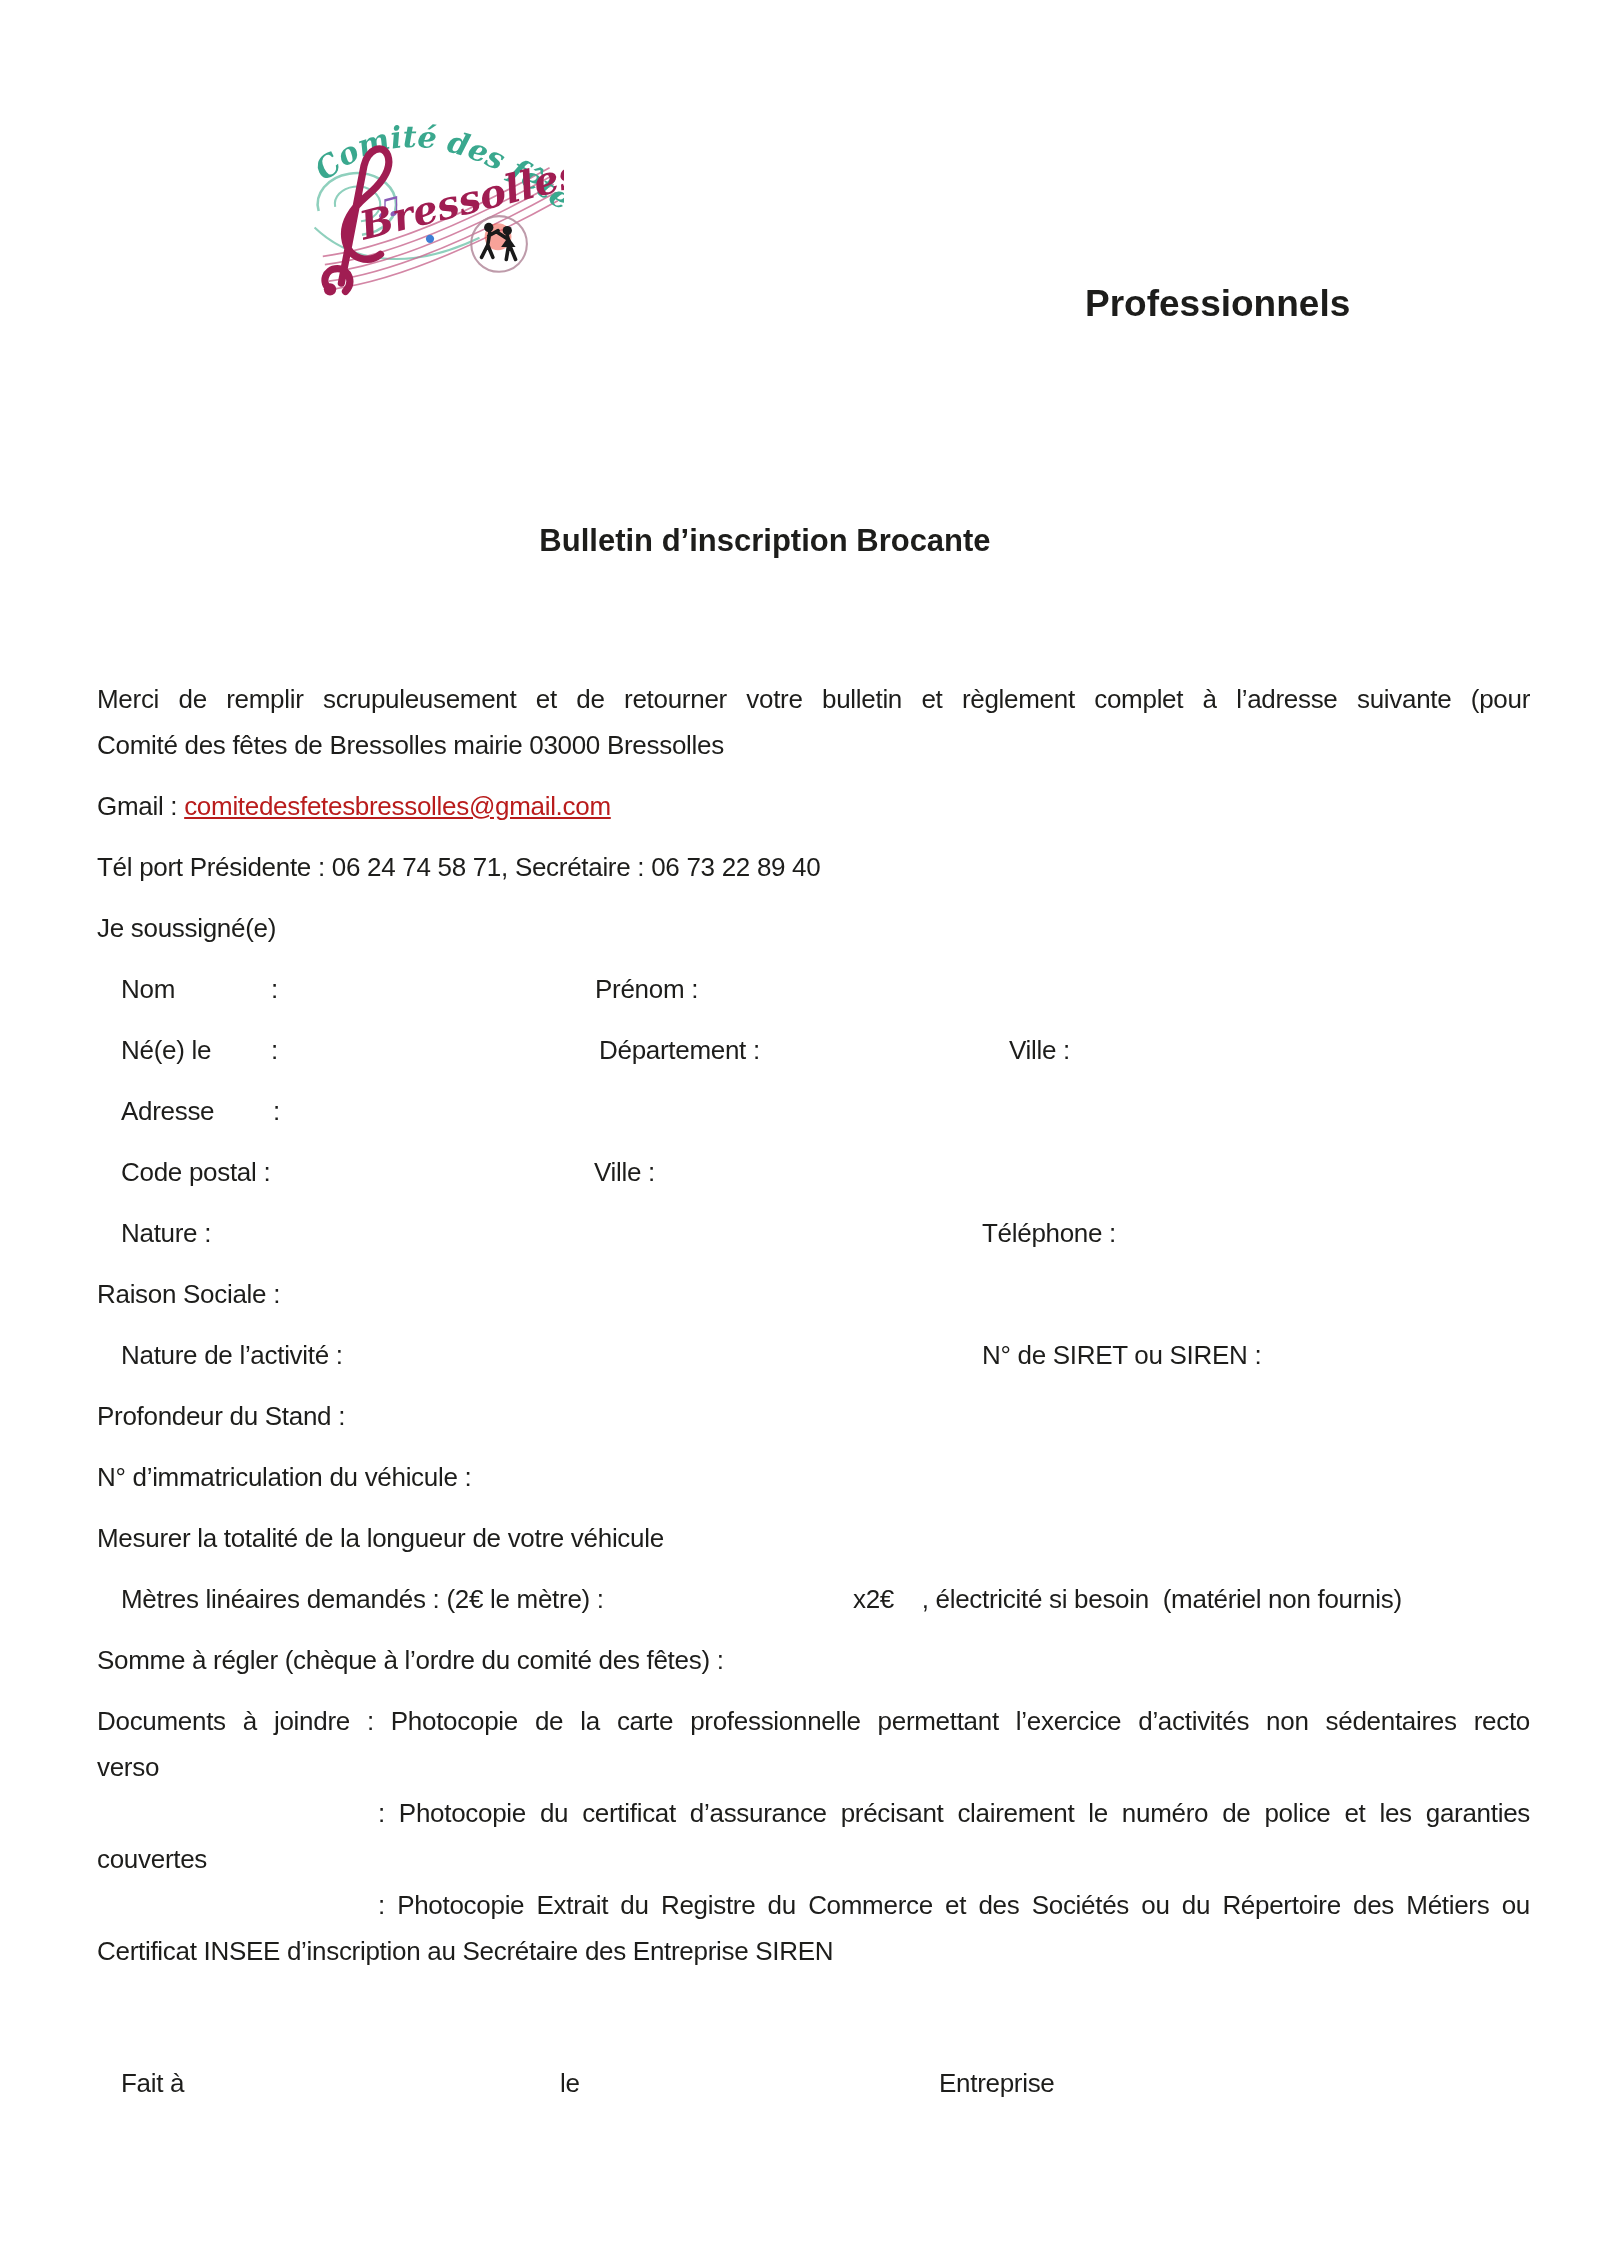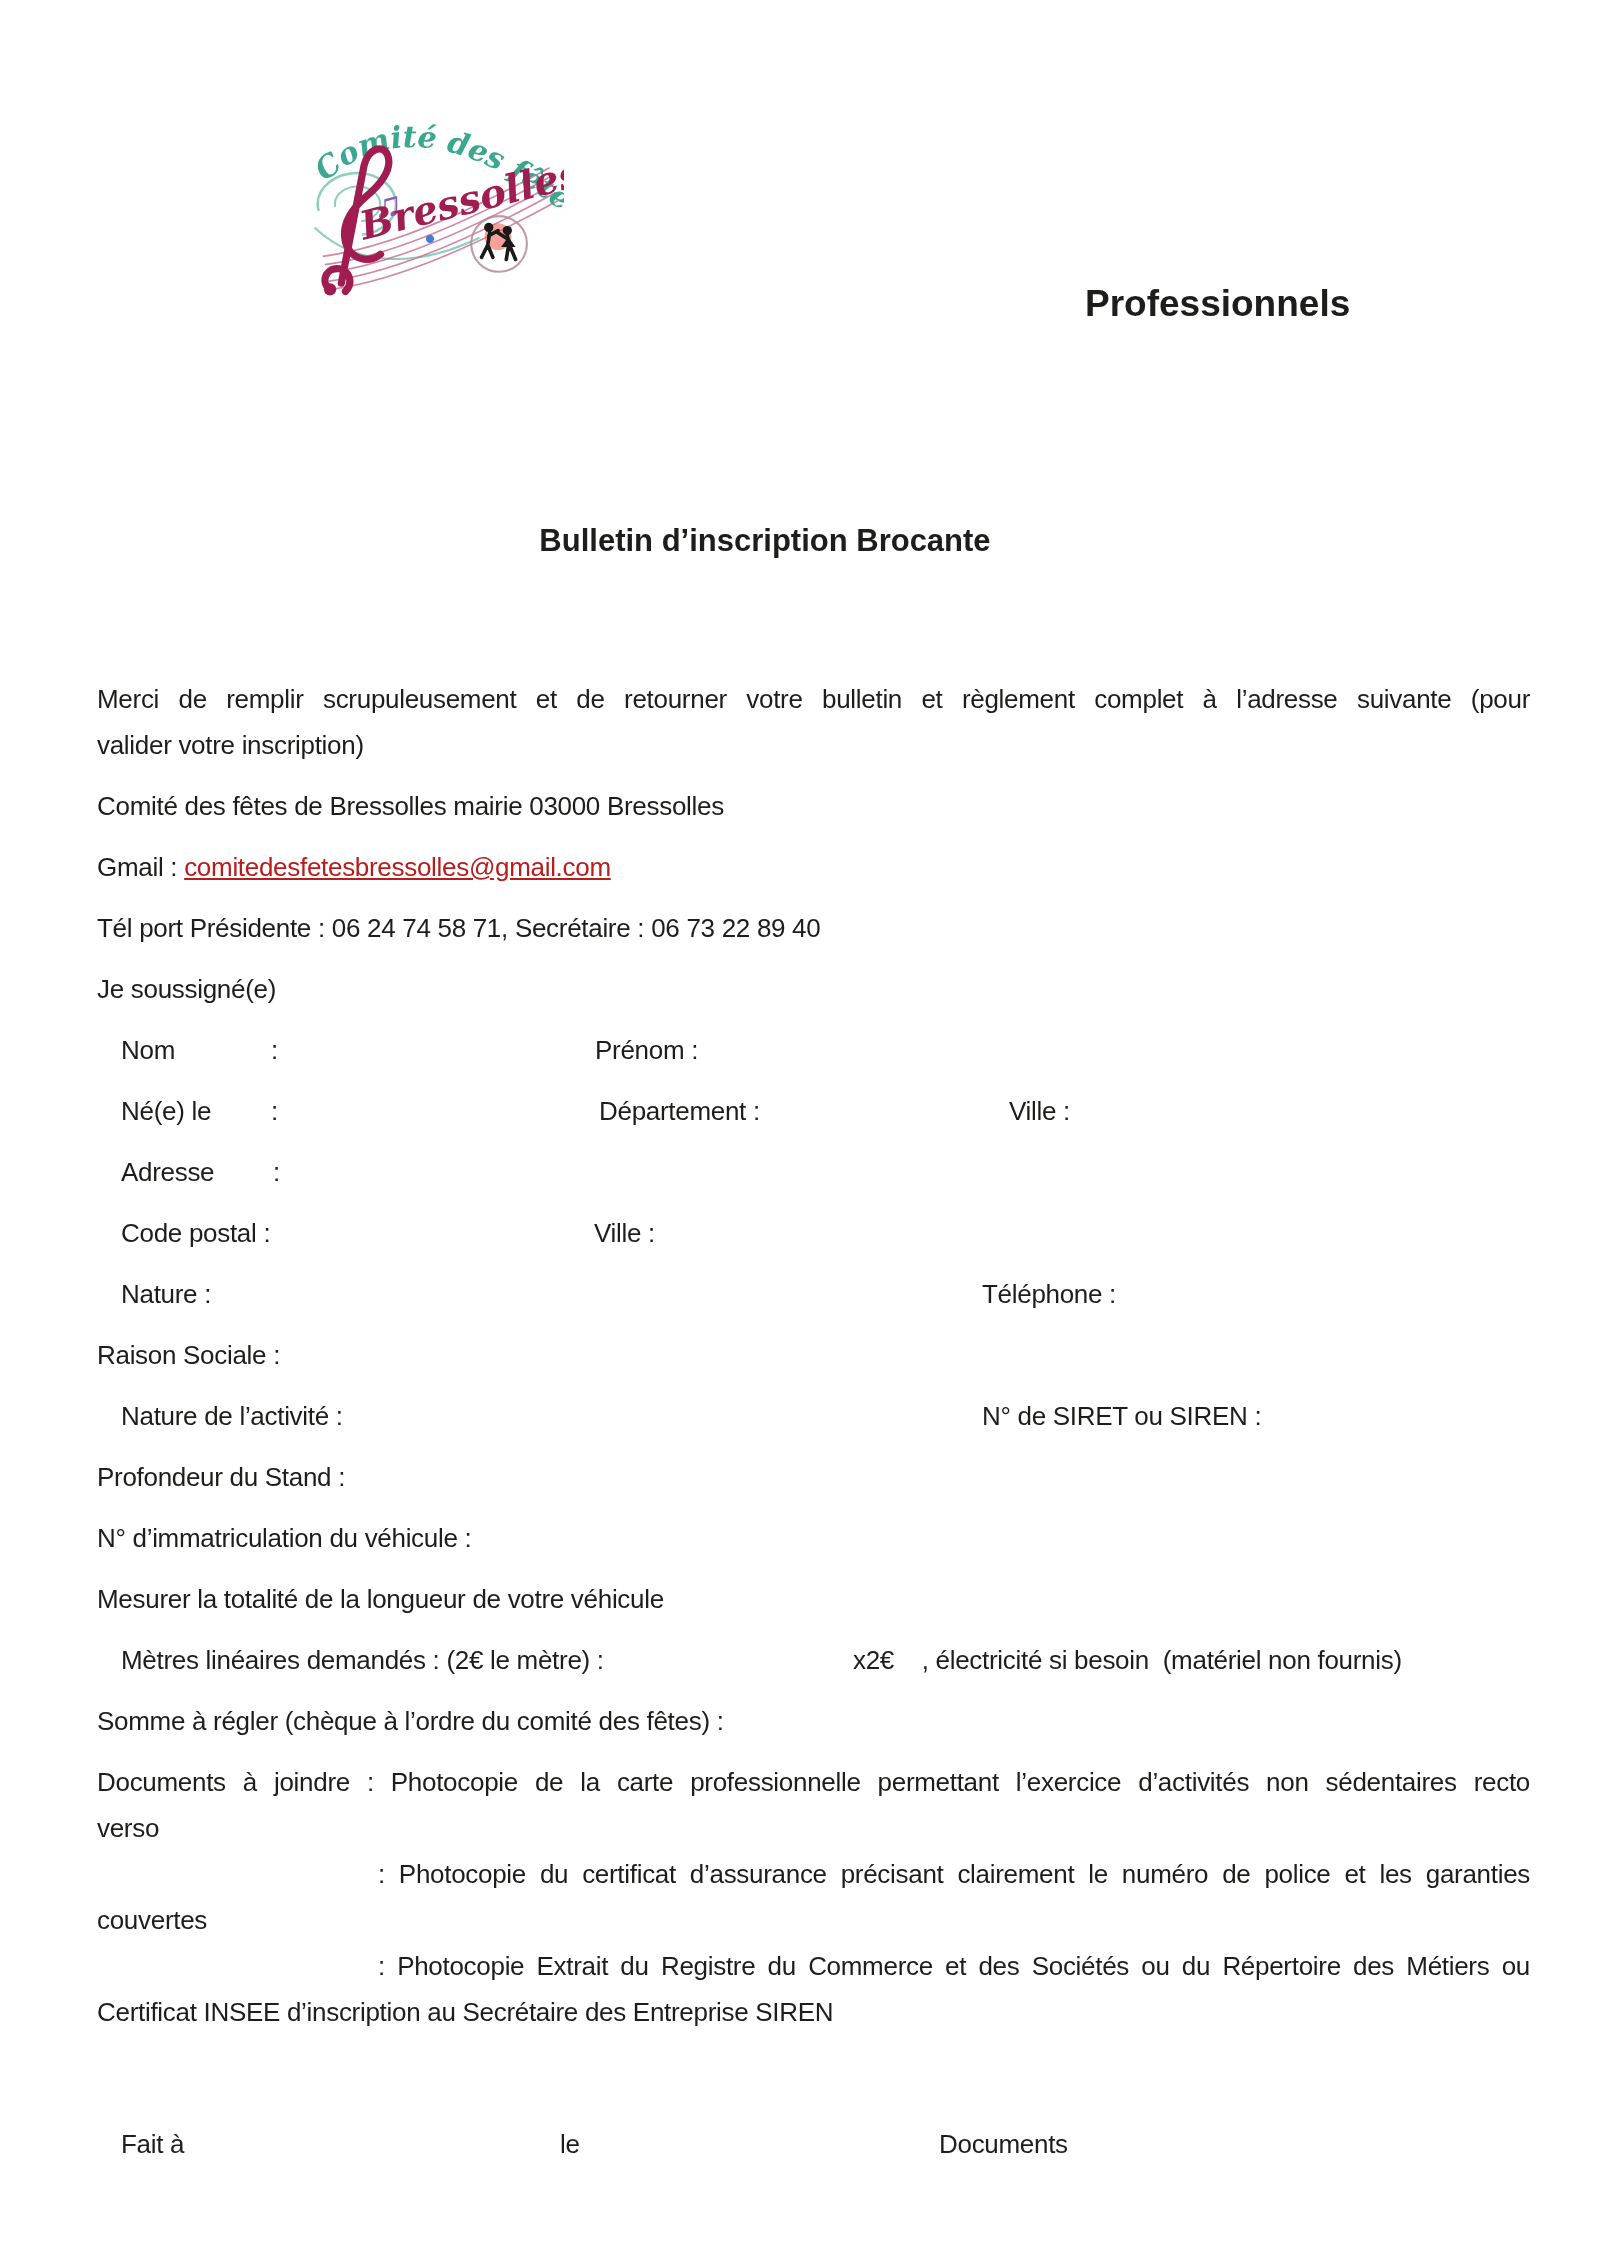--- a/index.html
+++ b/index.html
@@ -93,21 +93,20 @@
 
   <div class="corner-label">Professionnels</div>
 
   <div class="titles">
     <div class="t2">Bulletin d’inscription Brocante</div>
   </div>
 
   <div class="flow">
 
     <div class="jline">Merci de remplir scrupuleusement et de retourner votre bulletin et règlement complet à l’adresse suivante (pour</div>
-    <div class="pline mb">valider votre inscription)</div>
 
     <div class="pline mb">Comité des fêtes de Bressolles mairie 03000 Bressolles</div>
 
     <div class="pline mb"><span>Gmail : </span><a class="mail-link" href="#">comitedesfetesbressolles@gmail.com</a></div>
 
     <div class="pline mb">Tél port Présidente : 06 24 74 58 71, Secrétaire : 06 73 22 89 40</div>
 
     <div class="pline mb">Je soussigné(e)</div>
 
     <div class="row mb">
@@ -161,17 +160,17 @@
     <div class="jline">Documents à joindre : Photocopie de la carte professionnelle permettant l’exercice d’activités non sédentaires recto</div>
     <div class="pline">verso</div>
     <div class="jline ind">: Photocopie du certificat d’assurance précisant clairement le numéro de police et les garanties</div>
     <div class="pline">couvertes</div>
     <div class="jline ind">: Photocopie Extrait du Registre du Commerce et des Sociétés ou du Répertoire des Métiers ou</div>
     <div class="pline">Certificat INSEE d’inscription au Secrétaire des Entreprise SIREN</div>
 
     <div class="row footer-row">
       <span class="t" style="left:0">Fait à</span>
       <span class="t" style="left:439px">le</span>
-      <span class="t" style="left:818px">Documents</span>
+      <span class="t" style="left:818px">Entreprise</span>
     </div>
 
   </div>
 </div>
 
 </body></html>

